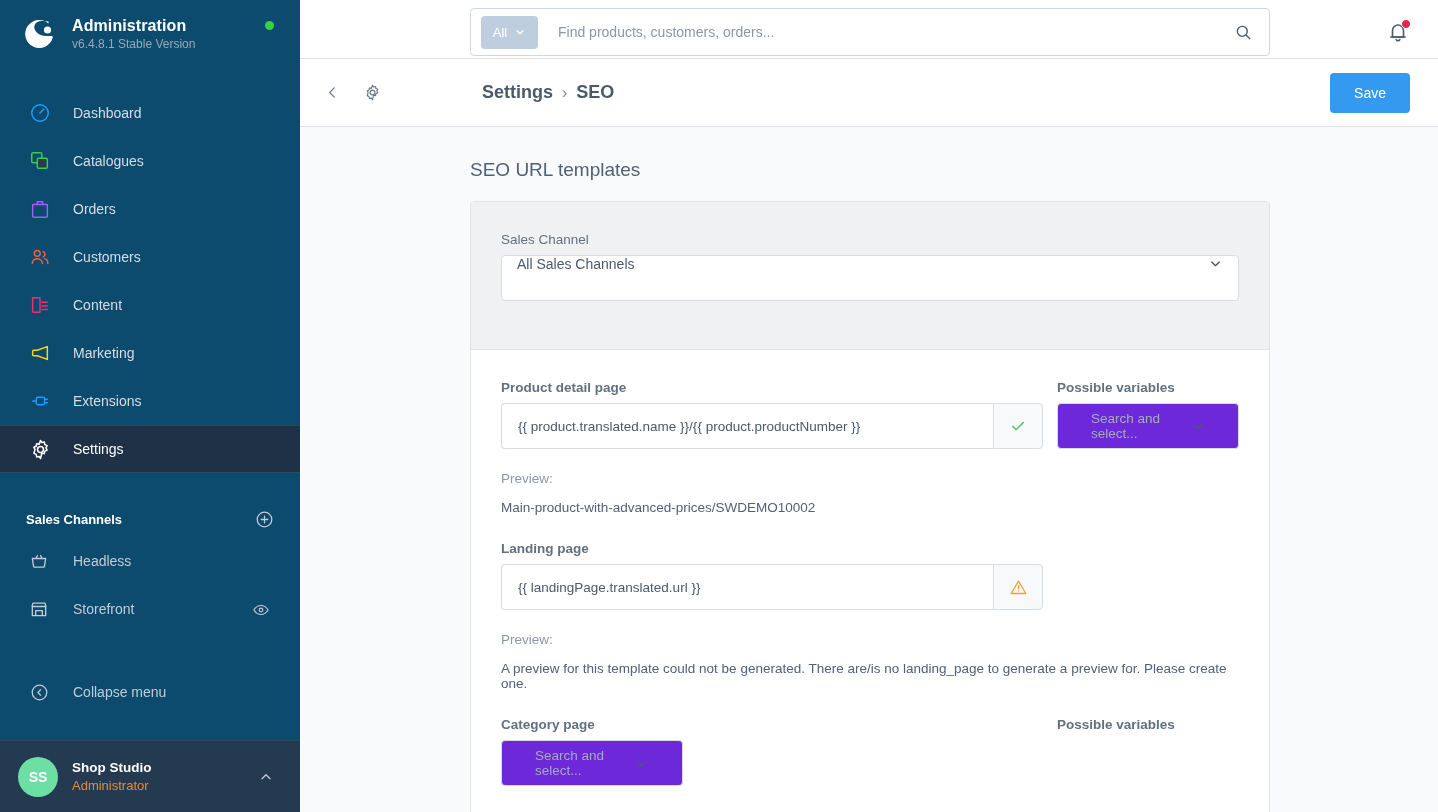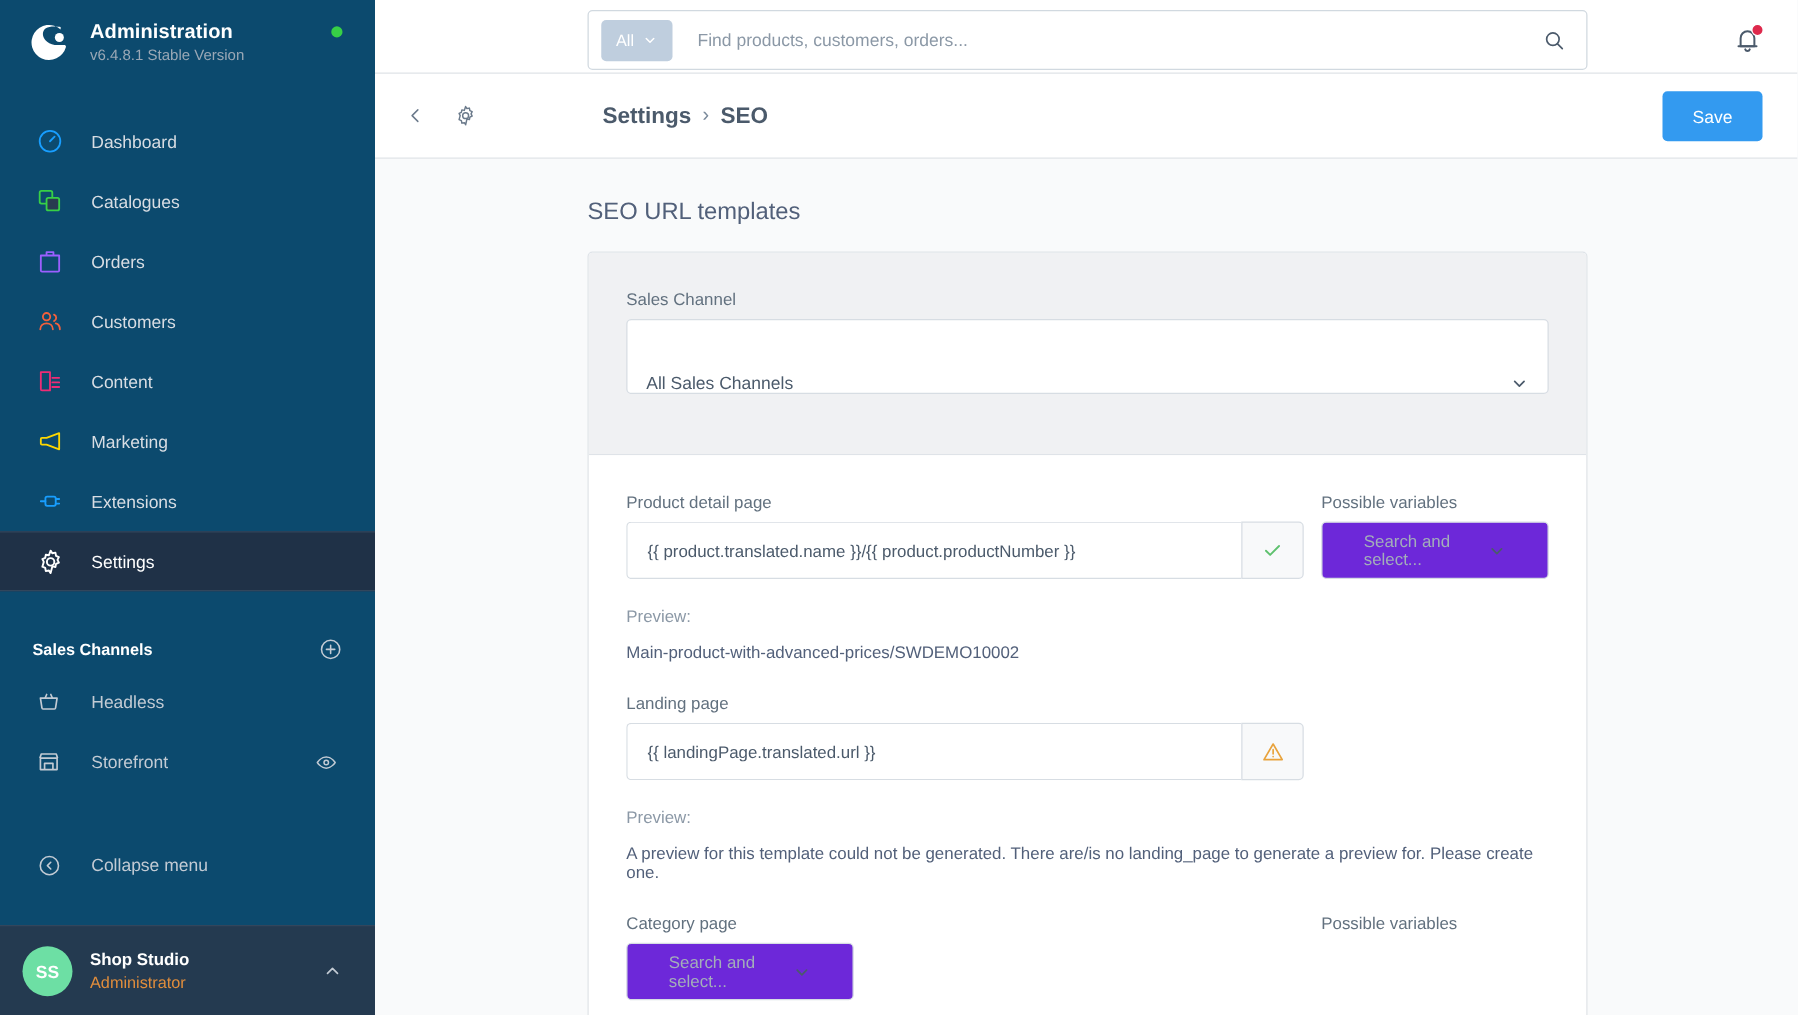--- a/index.html
+++ b/index.html
@@ -188,24 +188,24 @@
     background: #f0f1f3;
     border-bottom: 1px solid #dfe3e8;
     padding: 30px 30px 48px 30px;
   }
   .card-body { padding: 30px; background: #fff; }
 
   .fld-label {
     font-size: 13.5px; color: #62717f; margin-bottom: 8px; display: block;
   }
   .select-box {
-    width: 100%; height: 60px;
+    width: 100%; height: 46px;
     border: 1px solid #d7dde3; border-radius: 4px;
     background: #fff;
-    display: flex; align-items: flex-end;
+    display: flex; align-items: flex-start;
     padding: 0 15px; cursor: pointer;
     font-size: 14px; color: #4b5a6b;
   }
   .select-box .chev { margin-left: auto; }
 
   .row { display: flex; gap: 14px; margin-bottom: 0; }
   .row-left { flex: 1; }
   .row-right { width: 182px; }
   .field-group { display: flex; }
   .tpl-input {
@@ -230,21 +230,21 @@
     font-size: 13.5px; color: #a3aeb9;
   }
   .var-select .chev { margin-left: auto; }
   .preview-label {
     font-size: 13.5px; color: #8b98a6; margin-top: 22px;
   }
   .preview-value {
     font-size: 13.5px; color: #52607a; margin-top: 14px;
   }
   .block { margin-bottom: 26px; }
-  .lbl-row { display: flex; gap: 6px; }
+  .lbl-row { display: flex; gap: 6px; font-weight: bold; }
   .lbl-row .l1 { flex: 1; }
   .lbl-row .l2 { width: 182px; }
 </style>
 </head>
 <body>
 
 <aside class="sidebar">
 
   <div class="sw-brand">
     <span class="sw-logo">

